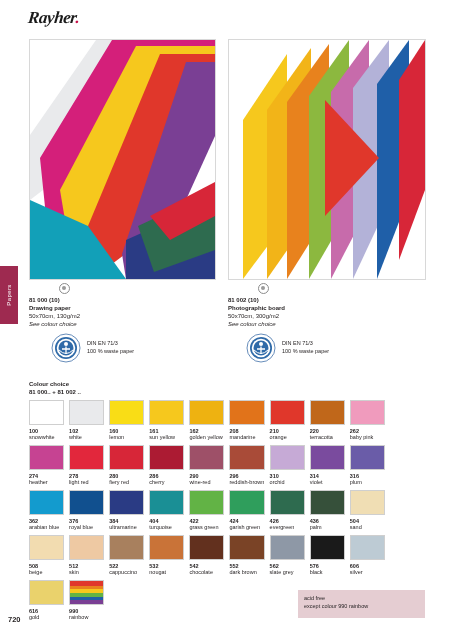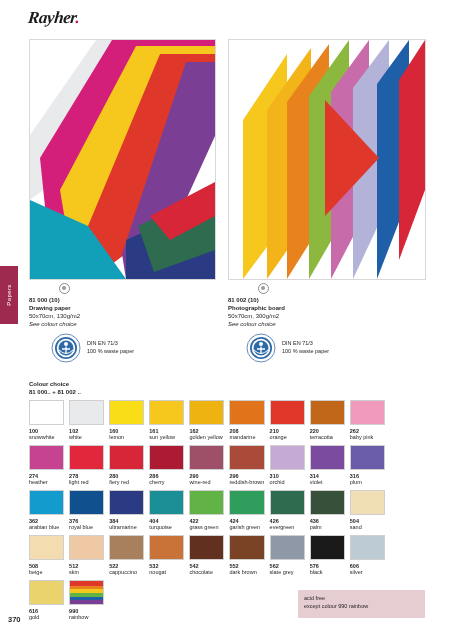--- a/index.html
+++ b/index.html
@@ -120,21 +120,21 @@
 <div class="page">
 
   <div class="logo">
     <span>Rayher</span><span class="dot">.</span>
   </div>
 
   <div class="side-tab">
     <span>Papers</span>
   </div>
 
-  <div class="page-number">370</div>
+  <div class="page-number">720</div>
 
   <div class="photo photo-a">
     <svg width="185" height="239" viewBox="0 0 185 239">
       <rect x="0" y="0" width="185" height="239" fill="#ffffff"></rect>
       <polygon points="0,95 66,0 185,0 185,30 52,120 0,160" fill="#e9eaec"></polygon>
       <polygon points="10,118 82,0 185,0 185,44 66,150 18,196" fill="#d41f7a"></polygon>
       <polygon points="30,150 106,6 185,6 185,62 84,178 42,222" fill="#f6c81d"></polygon>
       <polygon points="58,186 130,14 185,14 185,78 106,206 66,236" fill="#e0372b"></polygon>
       <polygon points="92,214 156,22 185,22 185,96 126,226 96,239" fill="#7a3f94"></polygon>
       <polygon points="0,160 58,186 96,239 0,239" fill="#12a0b8"></polygon>

